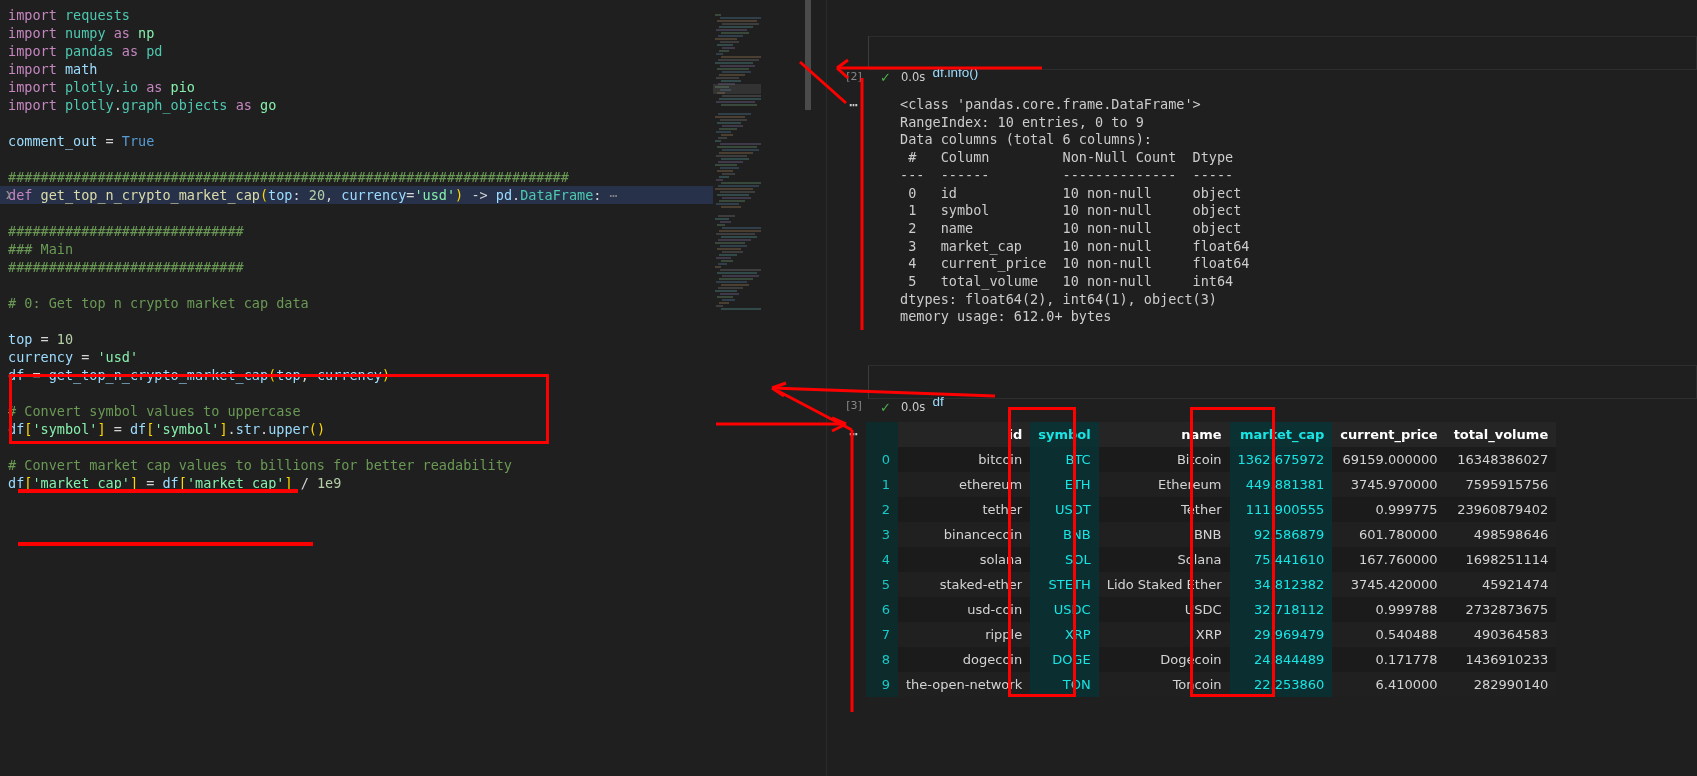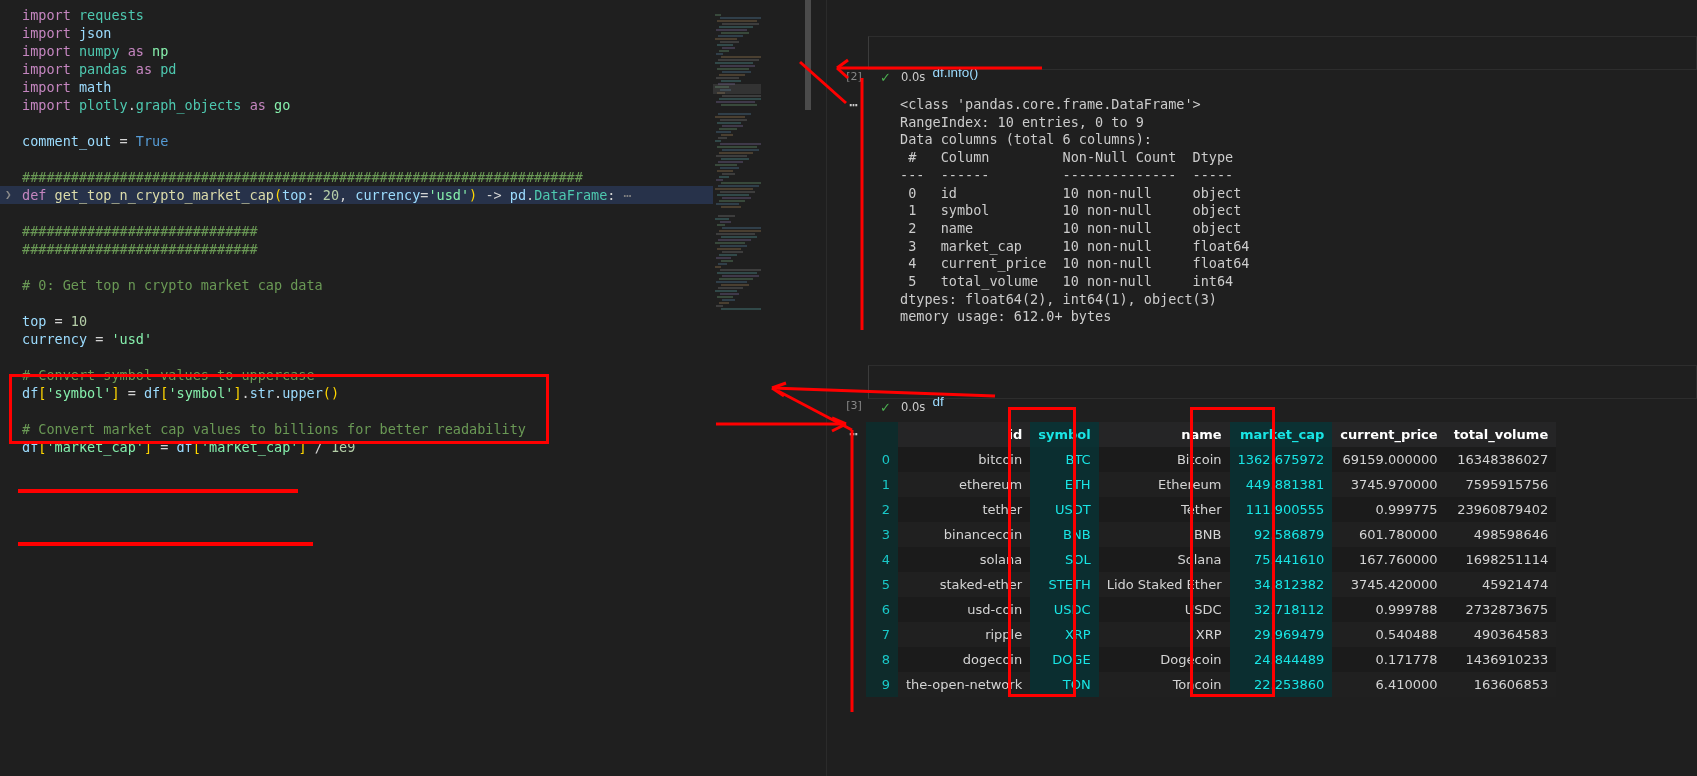--- a/index.html
+++ b/index.html
@@ -18,21 +18,21 @@
   }
   #code-area {
     position:absolute; left:0; top:0; width:713px; height:776px;
     padding:6px 0 0 0;
   }
   .cl { 
     height:18px; line-height:18px;
     font-family:"DejaVu Sans Mono", monospace;
     font-size:13.5px;
     white-space:pre;
-    padding-left:22px;
+    padding-left:8px;
     color:#cccccc;
     position:relative;
   }
   .cl.sel { background:#27324a; }
   .cl.blank { }
   .kw      { color:#c586c0; }
   .kw2     { color:#569cd6; }
   .mod     { color:#4ec9b0; }
   .mod2    { color:#9cdcfe; }
   .as      { color:#c586c0; }
@@ -144,38 +144,40 @@
   svg.ann-svg { position:absolute; left:0; top:0; width:1697px; height:776px; pointer-events:none; }
 </style>
 </head>
 <body>
 
 <div id="root">
 
   <div id="editor">
     <div id="code-area">
         <div class="cl"><span class="kw">import </span><span class="mod">requests</span></div>
-        <div class="cl"><span class="kw">import </span><span class="mod2">json</span></div>
         <div class="cl"><span class="kw">import </span><span class="mod">numpy</span><span class="as"> as </span><span class="str">np</span></div>
         <div class="cl"><span class="kw">import </span><span class="mod">pandas</span><span class="as"> as </span><span class="mod">pd</span></div>
         <div class="cl"><span class="kw">import </span><span class="mod2">math</span></div>
+        <div class="cl"><span class="kw">import </span><span class="mod">plotly</span><span class="op">.</span><span class="mod">io</span><span class="as"> as </span><span class="str">pio</span></div>
         <div class="cl"><span class="kw">import </span><span class="mod">plotly</span><span class="op">.</span><span class="mod">graph_objects</span><span class="as"> as </span><span class="str">go</span></div>
         <div class="cl blank"></div>
         <div class="cl"><span class="var">comment_out </span><span class="op">= </span><span class="kw2">True</span></div>
         <div class="cl blank"></div>
         <div class="cl"><span class="cmt">#####################################################################</span></div>
         <div class="cl sel"><span class="chev">❯</span><span class="kw">def </span><span class="fn">get_top_n_crypto_market_cap</span><span class="pl">(</span><span class="var">top</span><span class="op">: </span><span class="num">20</span><span class="op">, </span><span class="var">currency</span><span class="op">=</span><span class="str">'usd'</span><span class="pl">)</span><span class="op"> -&gt; </span><span class="mod2">pd</span><span class="op">.</span><span class="cls">DataFrame</span><span class="op">: </span><span class="fold">⋯</span></div>
         <div class="cl blank"></div>
         <div class="cl"><span class="cmt">#############################</span></div>
+        <div class="cl"><span class="cmt">### Main</span></div>
         <div class="cl"><span class="cmt">#############################</span></div>
         <div class="cl blank"></div>
         <div class="cl"><span class="cmt"># 0: Get top n crypto market cap data</span></div>
         <div class="cl blank"></div>
         <div class="cl"><span class="var">top </span><span class="op">= </span><span class="num">10</span></div>
         <div class="cl"><span class="var">currency </span><span class="op">= </span><span class="str">'usd'</span></div>
+        <div class="cl"><span class="var">df </span><span class="op">= </span><span class="var">get_top_n_crypto_market_cap</span><span class="pl">(</span><span class="var">top</span><span class="op">, </span><span class="var">currency</span><span class="pl">)</span></div>
         <div class="cl blank"></div>
         <div class="cl"><span class="cmt"># Convert symbol values to uppercase</span></div>
         <div class="cl"><span class="var">df</span><span class="pl">[</span><span class="str">'symbol'</span><span class="pl">]</span><span class="op"> = </span><span class="var">df</span><span class="pl">[</span><span class="str">'symbol'</span><span class="pl">]</span><span class="op">.</span><span class="var">str</span><span class="op">.</span><span class="var">upper</span><span class="pl">()</span></div>
         <div class="cl blank"></div>
         <div class="cl"><span class="cmt"># Convert market cap values to billions for better readability</span></div>
         <div class="cl"><span class="var">df</span><span class="pl">[</span><span class="str">'market_cap'</span><span class="pl">]</span><span class="op"> = </span><span class="var">df</span><span class="pl">[</span><span class="str">'market_cap'</span><span class="pl">]</span><span class="op"> / </span><span class="num">1e9</span></div>
       </div>
     <div id="minimap">
         <div class="mm-row" style="left: 2px; top: 14px; width: 6px; background: rgb(77, 107, 82); opacity: 0.55;"></div>
         <div class="mm-row" style="left: 7px; top: 17px; width: 43px; background: rgb(62, 90, 110); opacity: 0.55;"></div>
@@ -418,21 +420,21 @@
           <td>0.171778</td>
           <td>1436910233</td>
         </tr>
         <tr>
           <td class="rowidx">9</td>
           <td>the-open-network</td>
           <td class="hi-col">TON</td>
           <td>Toncoin</td>
           <td class="hi-col">22.253860</td>
           <td>6.410000</td>
-          <td>163606853</td>
+          <td>282990140</td>
         </tr>
       </tbody>
   </table>
 
   <div class="ann ann-box" style="left:9px; top:374px; width:540px; height:70px;"></div>
 
   <div class="ann ann-line" style="left:18px; top:489px; width:280px; height:4px;"></div>
 
   <div class="ann ann-line" style="left:18px; top:542px; width:295px; height:4px;"></div>
 

